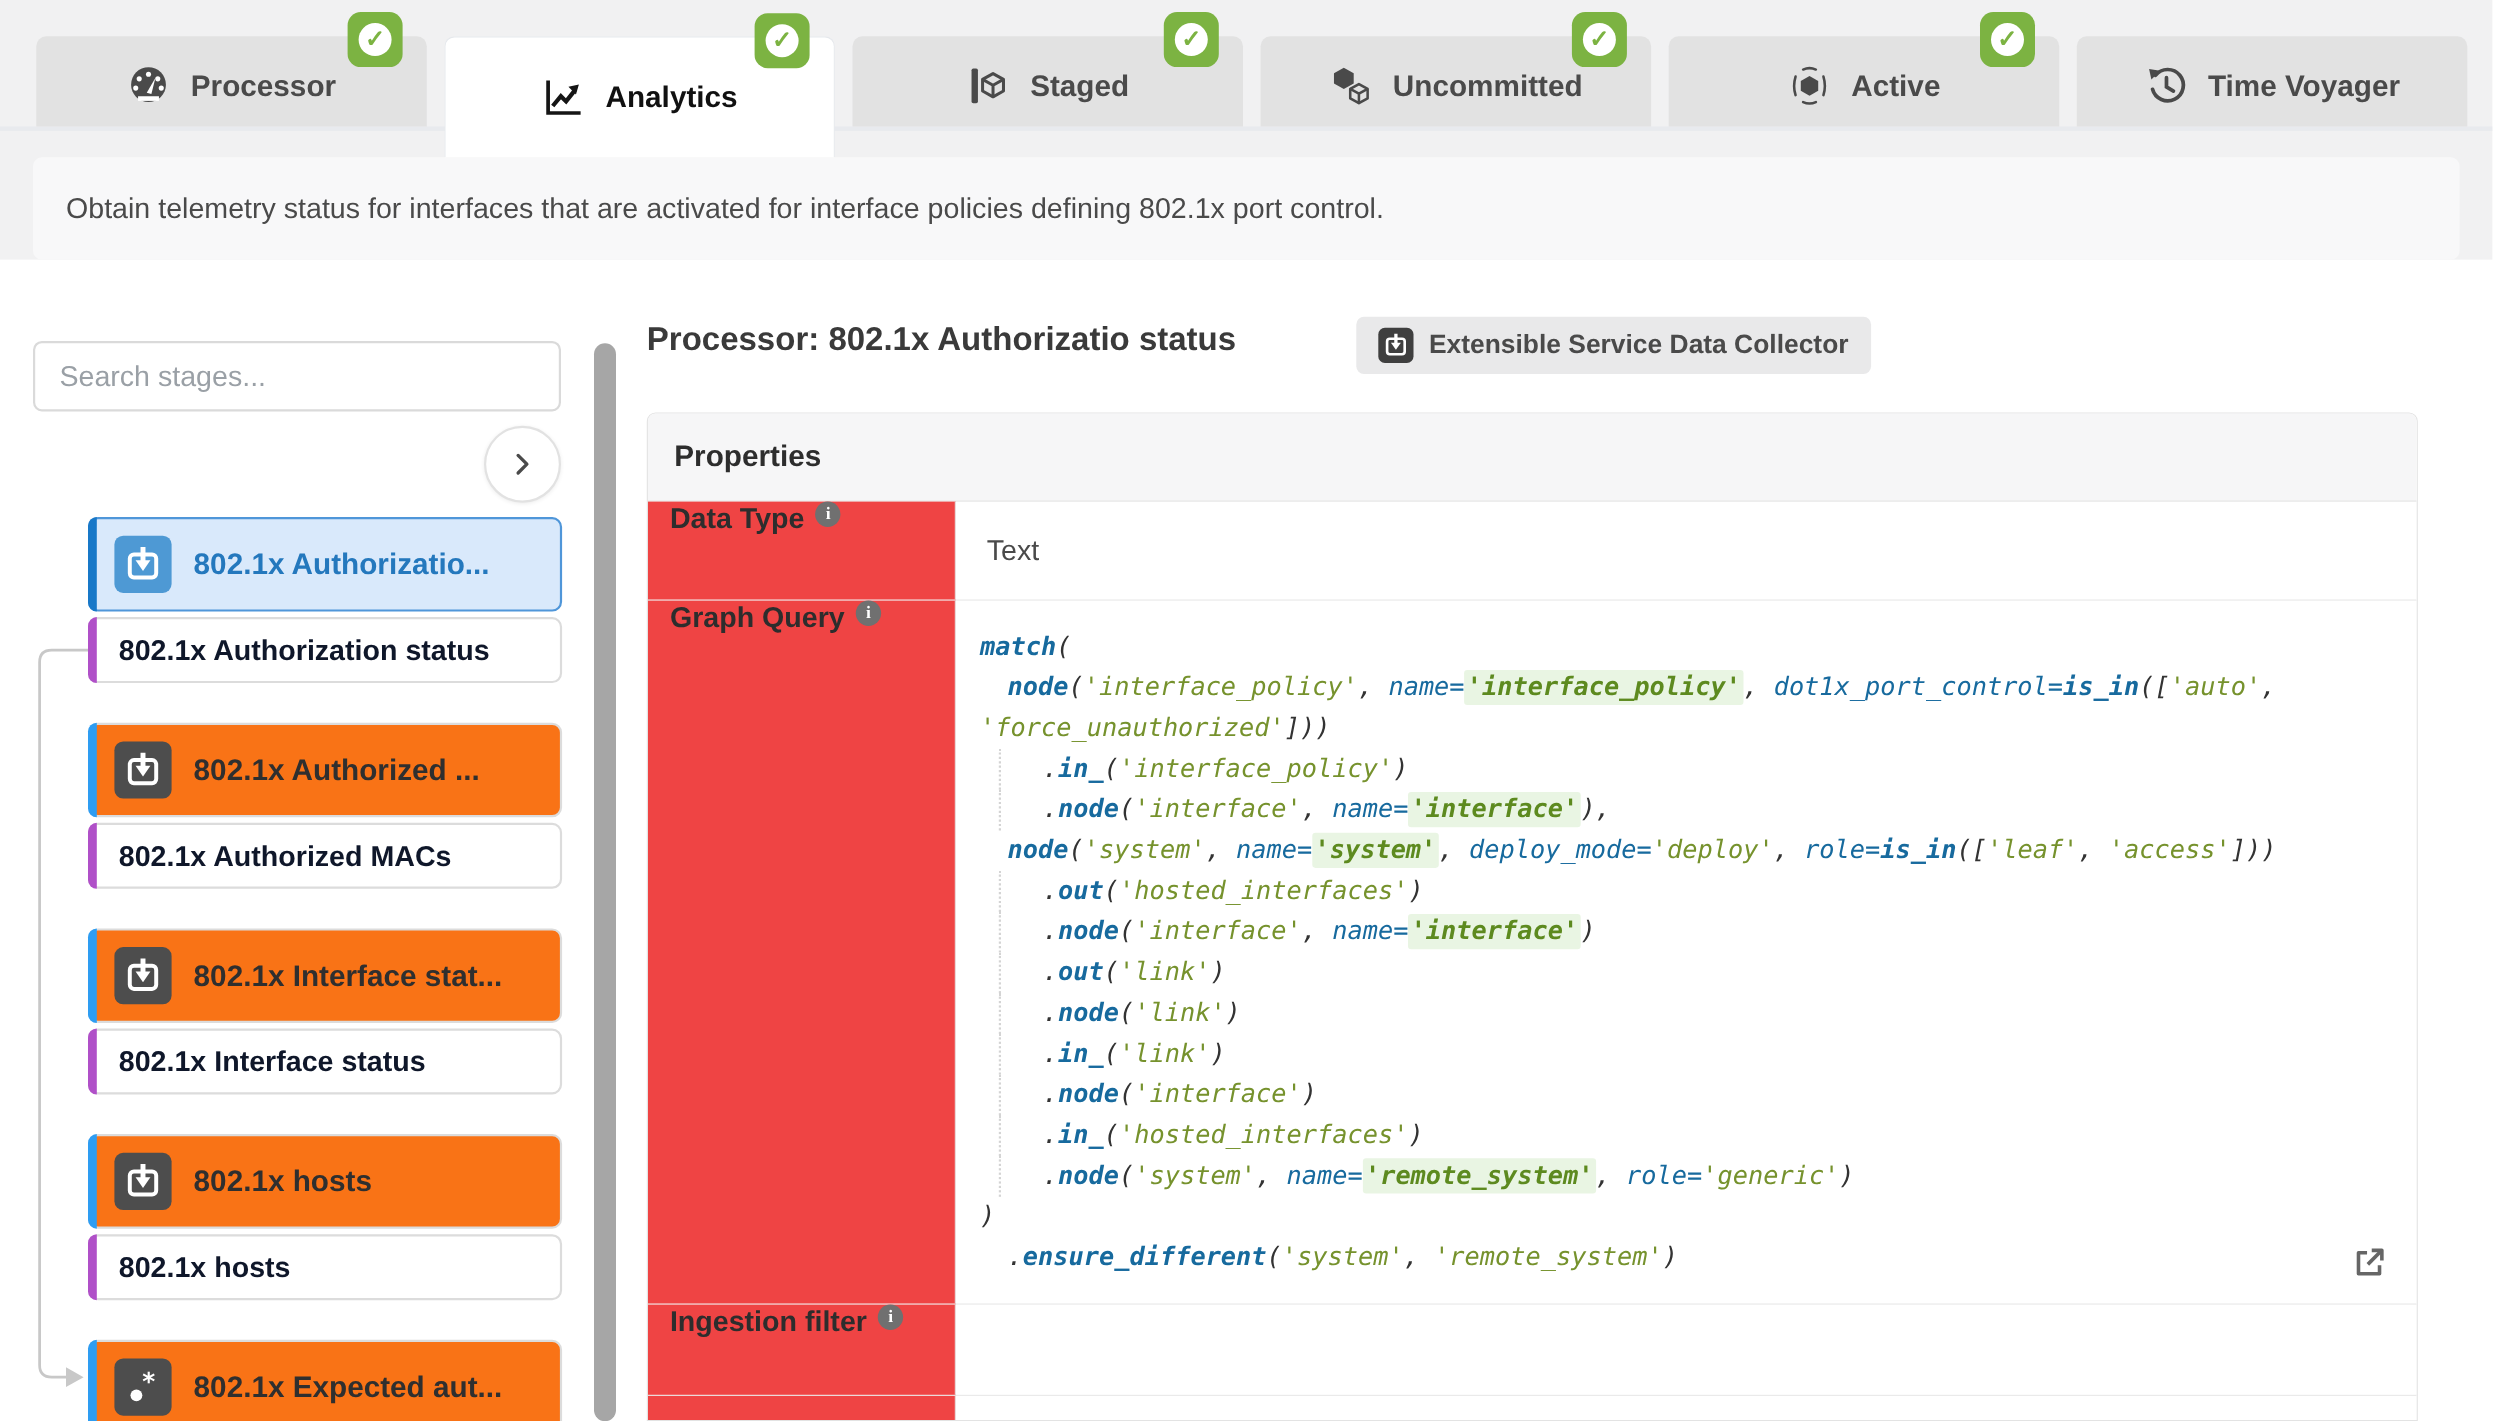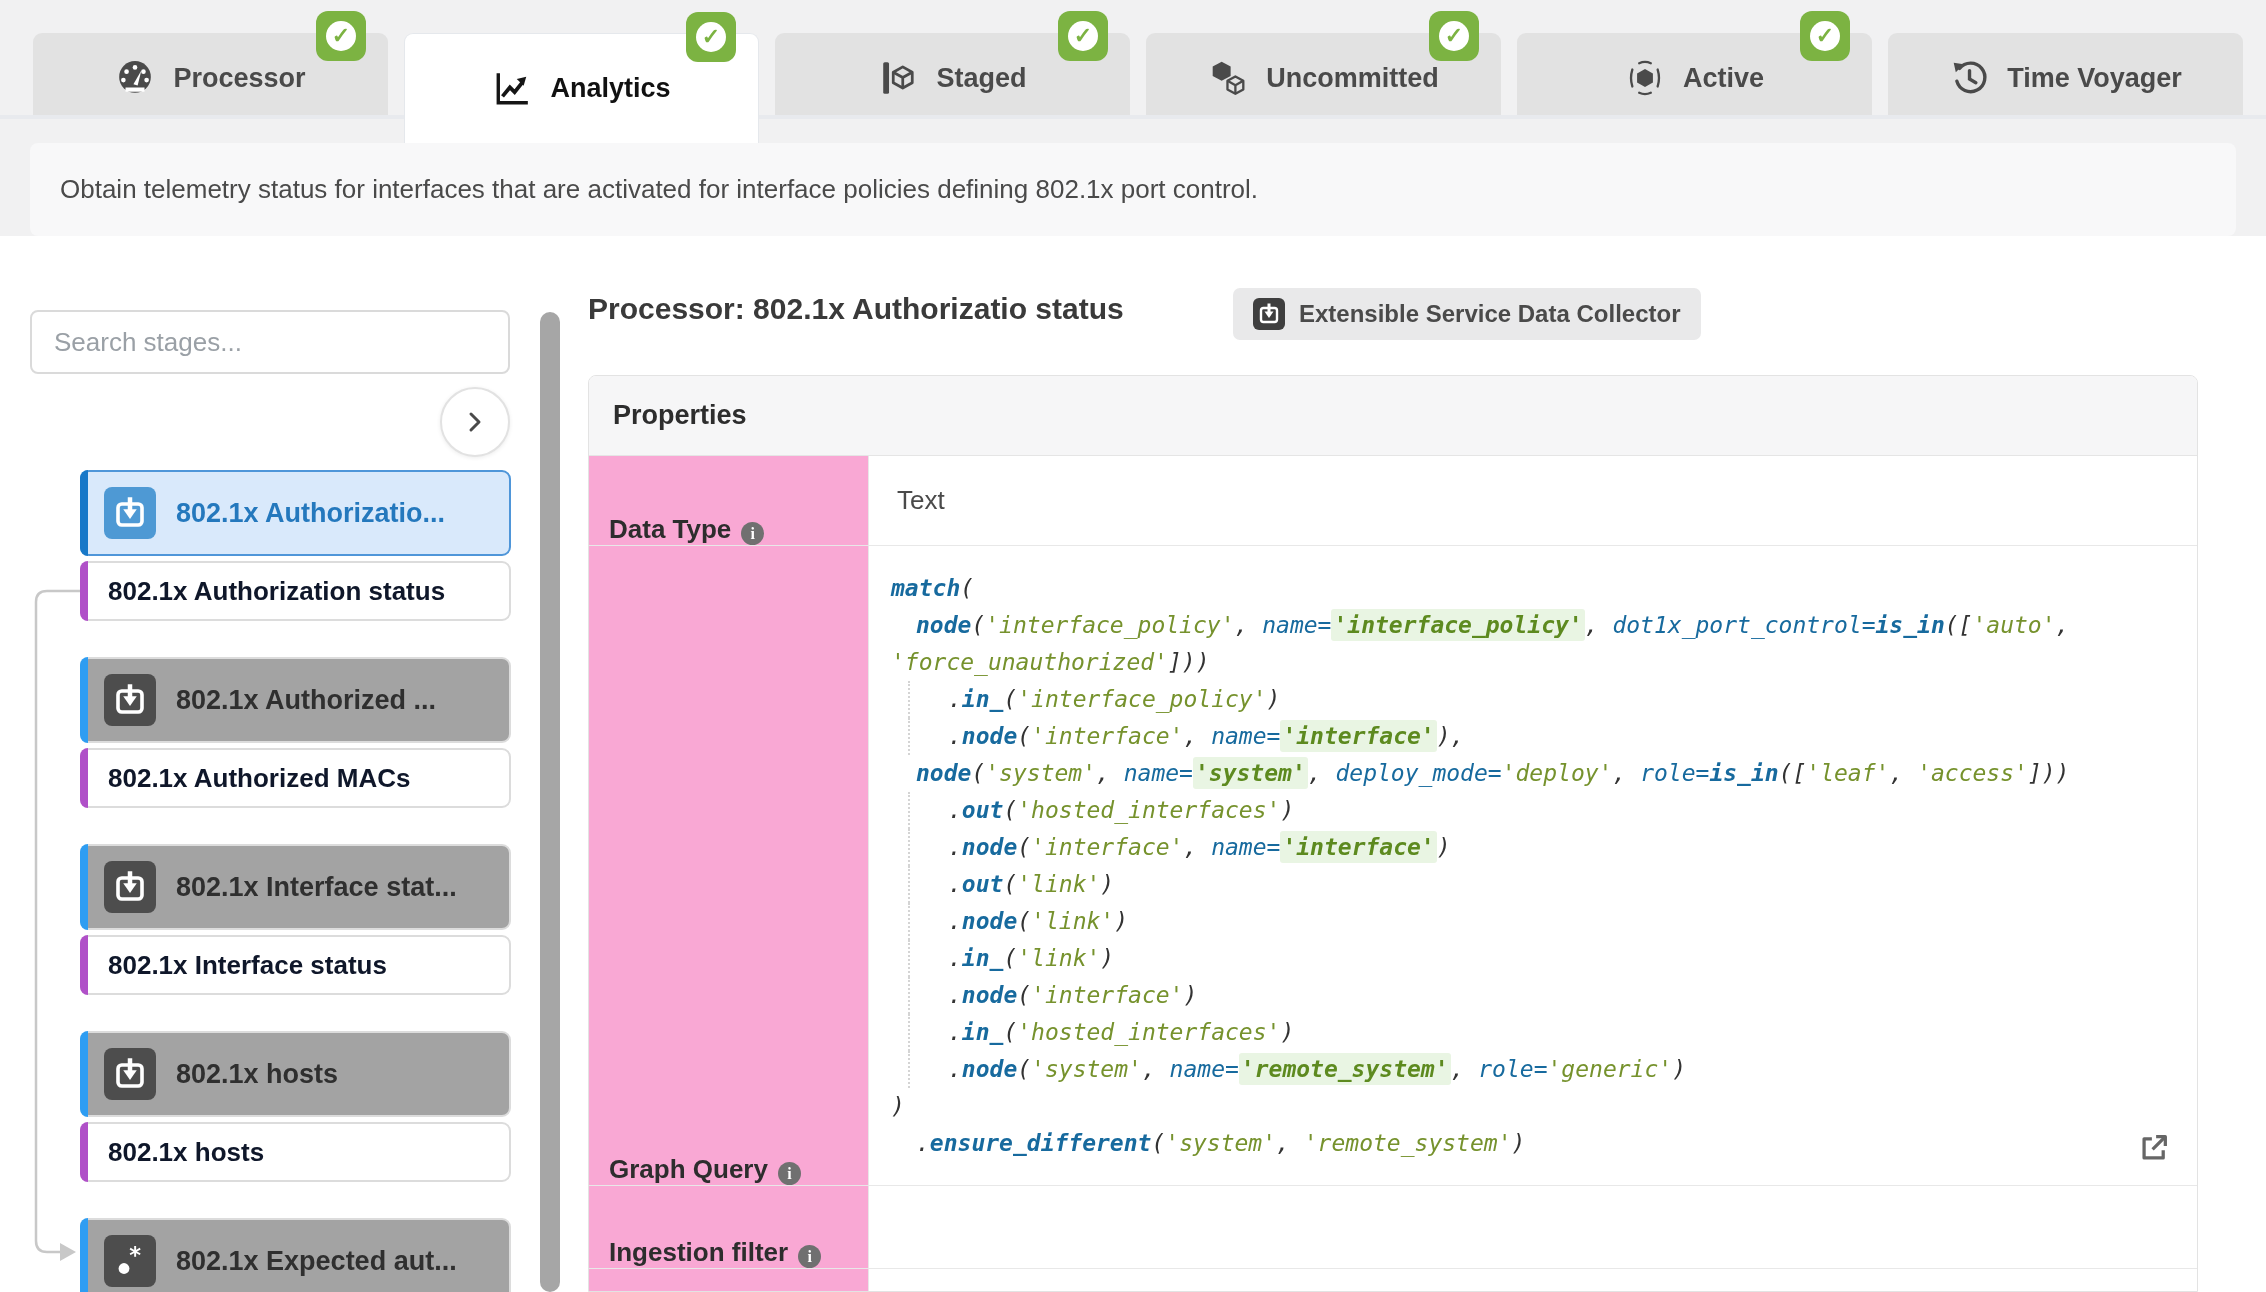--- a/index.html
+++ b/index.html
@@ -45,21 +45,21 @@
   }
   #search-input::placeholder{color:#9aa0a6;}
   #collapse-btn{
     position:absolute;left:440px;top:387px;width:66px;height:66px;border-radius:50%;
     background:#fff;border:2px solid #e2e2e2;box-shadow:0 1px 4px rgba(0,0,0,.08);
     display:flex;align-items:center;justify-content:center;cursor:pointer;z-index:2;
   }
   #connector{position:absolute;left:0;top:0;width:580px;height:1292px;pointer-events:none;}
   #stage-list{position:absolute;left:80px;top:470px;width:431px;}
   .proc-card{
-    position:relative;height:86px;background:#a3a3a3;border:2px solid #dcdcdc;border-radius:9px;
+    position:relative;height:86px;background:#f97316;border:2px solid #dcdcdc;border-radius:9px;
     display:flex;align-items:center;padding-left:22px;box-sizing:border-box;gap:20px;
     margin-bottom:5px;cursor:pointer;
   }
   .proc-card::before{
     content:"";position:absolute;left:-2px;top:-2px;bottom:-2px;width:8px;
     background:var(--processor_stripe,#2e9df2);border-radius:9px 0 0 9px;
   }
   .proc-card.selected{background:var(--selected_bg,#d9e9fb);border-color:var(--selected_border,#4f96d9);}
   .proc-card.selected::before{background:var(--selected_stripe,#1878c8);}
   .p-icon{
@@ -97,22 +97,22 @@
   #props-panel{
     position:absolute;left:588px;top:375px;width:1610px;height:917px;box-sizing:border-box;
     border:1px solid #e3e3e3;border-radius:8px 8px 0 0;background:#fff;overflow:hidden;
   }
   .panel-header{
     height:80px;background:#f6f6f7;border-bottom:1px solid #e5e5e5;display:flex;align-items:center;
     padding-left:24px;font-size:27px;font-weight:bold;color:#2d2d2d;box-sizing:border-box;
   }
   .prow{display:flex;border-bottom:1px solid #e8e8e8;box-sizing:border-box;}
   .label-cell{
-    width:280px;flex-shrink:0;background:#f9a8d4;border-right:1px solid #e8e8e8;
-    display:flex;align-items:flex-end;padding-left:20px;box-sizing:border-box;
+    width:280px;flex-shrink:0;background:#ef4444;border-right:1px solid #e8e8e8;
+    display:flex;align-items:flex-start;padding-left:20px;box-sizing:border-box;
     font-size:26px;font-weight:bold;color:#2d2d2d;
   }
   .value-cell{flex:1;display:flex;align-items:center;padding-left:28px;font-size:26px;color:#4a4a4a;position:relative;box-sizing:border-box;}
   .info-i{
     display:inline-flex;width:23px;height:23px;border-radius:50%;background:#707070;color:#fff;
     font-size:16px;font-weight:bold;align-items:center;justify-content:center;margin-left:10px;
     font-family:"Liberation Serif", serif;cursor:pointer;flex-shrink:0;
   }
   .row-datatype{height:90px;}
   .row-graphquery{height:640px;}

